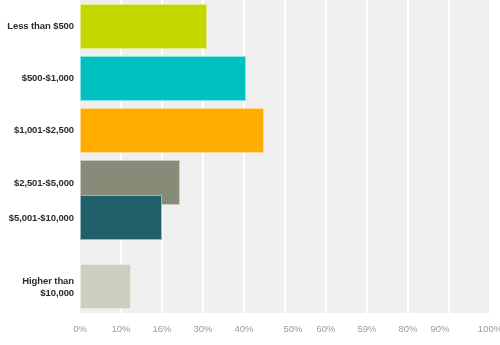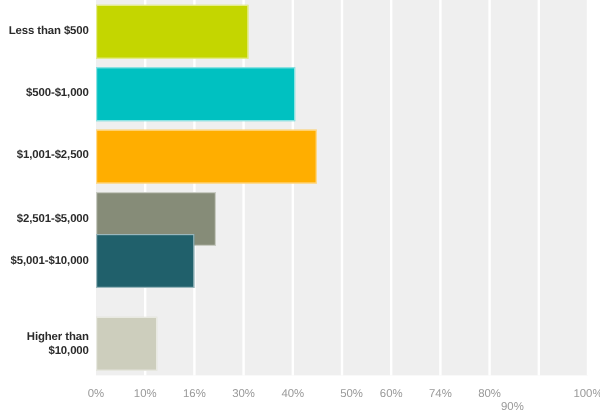--- a/index.html
+++ b/index.html
@@ -155,19 +155,19 @@
     </div>
 
   <div id="x-ticks">
       <span class="tick" style="left: 80px;">0%</span>
       <span class="tick" style="left: 121px;">10%</span>
       <span class="tick" style="left: 162px;">16%</span>
       <span class="tick" style="left: 203px;">30%</span>
       <span class="tick" style="left: 244px;">40%</span>
       <span class="tick" style="left: 293px;">50%</span>
       <span class="tick" style="left: 326px;">60%</span>
-      <span class="tick" style="left: 367px;">74%</span>
+      <span class="tick" style="left: 367px;">59%</span>
       <span class="tick" style="left: 408px; text-align: center;">80%</span>
-      <span class="tick" style="left: 427px; margin-top: 11px;">90%</span>
+      <span class="tick" style="left: 440px;">90%</span>
       <span class="tick" style="left: 490px;">100%</span>
     </div>
 
 </div>
 
 </body></html>

